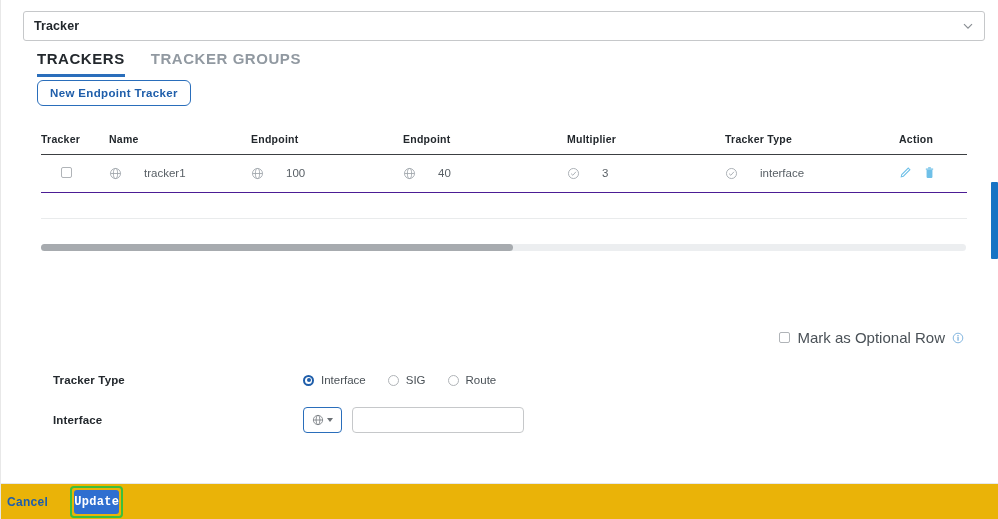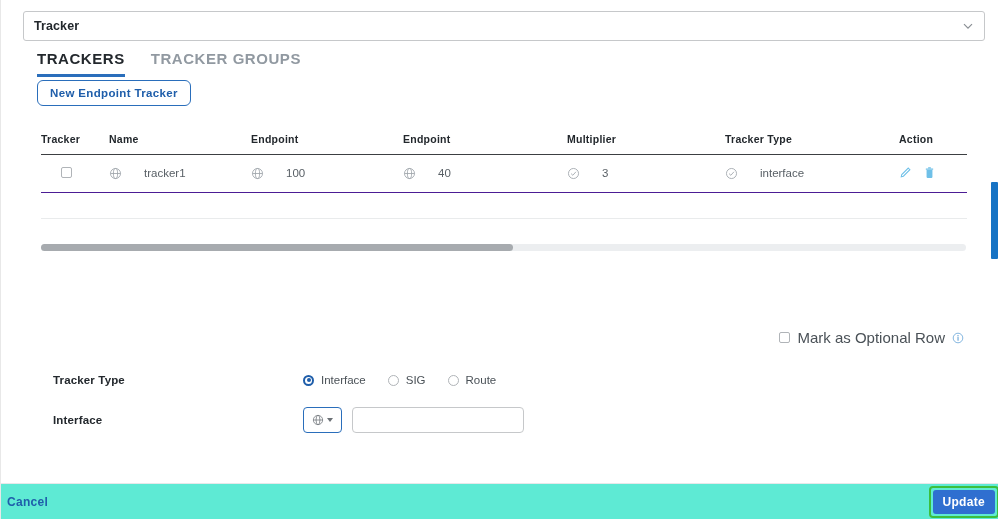--- a/index.html
+++ b/index.html
@@ -238,24 +238,24 @@
     font-family: "Liberation Sans", sans-serif;
     outline: none;
   }
 
   
   .footer {
     position: absolute;
     left: 0; bottom: 0;
     width: 998px; height: 36px;
     border-top: 1px solid #e6e8ea;
-    background: #5eead4;
+    background: #eab308;
     display: flex;
     align-items: center;
-    justify-content: space-between;
+    justify-content: flex-start;
     gap: 16px;
   }
   .cancel-btn {
     background: none; border: none;
     color: #1f5eaa;
     font-size: 12px;
     font-weight: 700;
     letter-spacing: .3px;
     cursor: pointer;
     font-family: "Liberation Sans", sans-serif;
@@ -269,23 +269,23 @@
   }
   .update-btn {
     background: #2f6fd0;
     border: none;
     border-radius: 3px;
     color: #fff;
     font-size: 12px;
     font-weight: 700;
     letter-spacing: .3px;
     height: 24px;
-    padding: 0 10px;
-    cursor: pointer;
-    font-family: Liberation Sans, sans-serif;
+    padding: 0 0;
+    cursor: pointer;
+    font-family: Liberation Mono, monospace;
   }
 </style>
 </head>
 <body>
 
 <div class="app">
 
   <div class="top-select">
     <span class="top-select-label">Tracker</span>
     <span class="chev">

